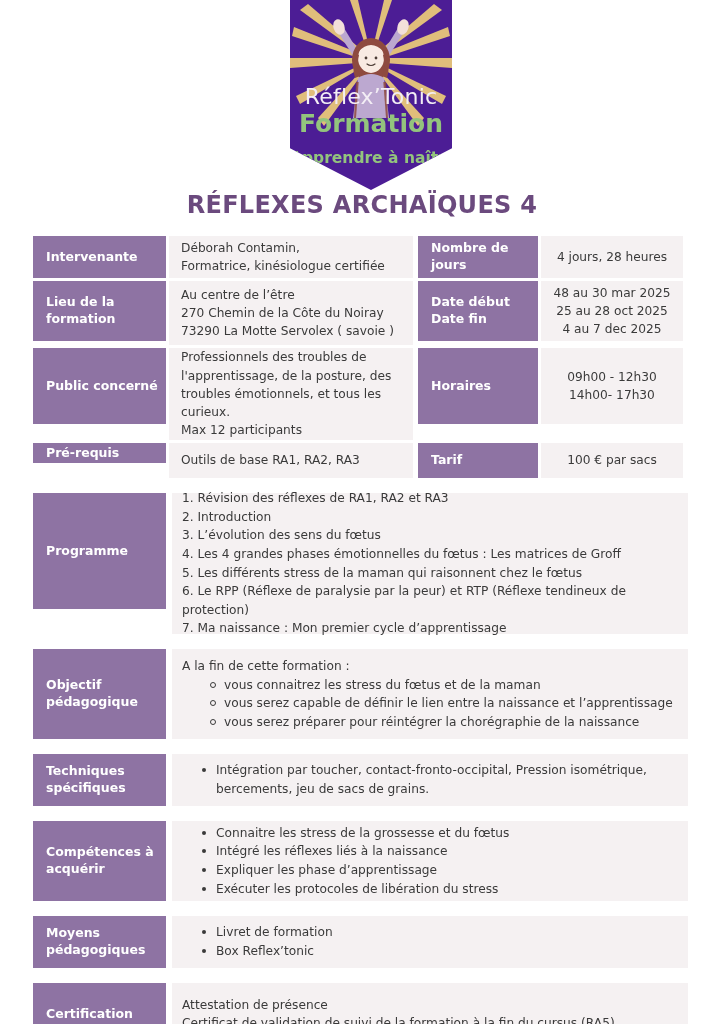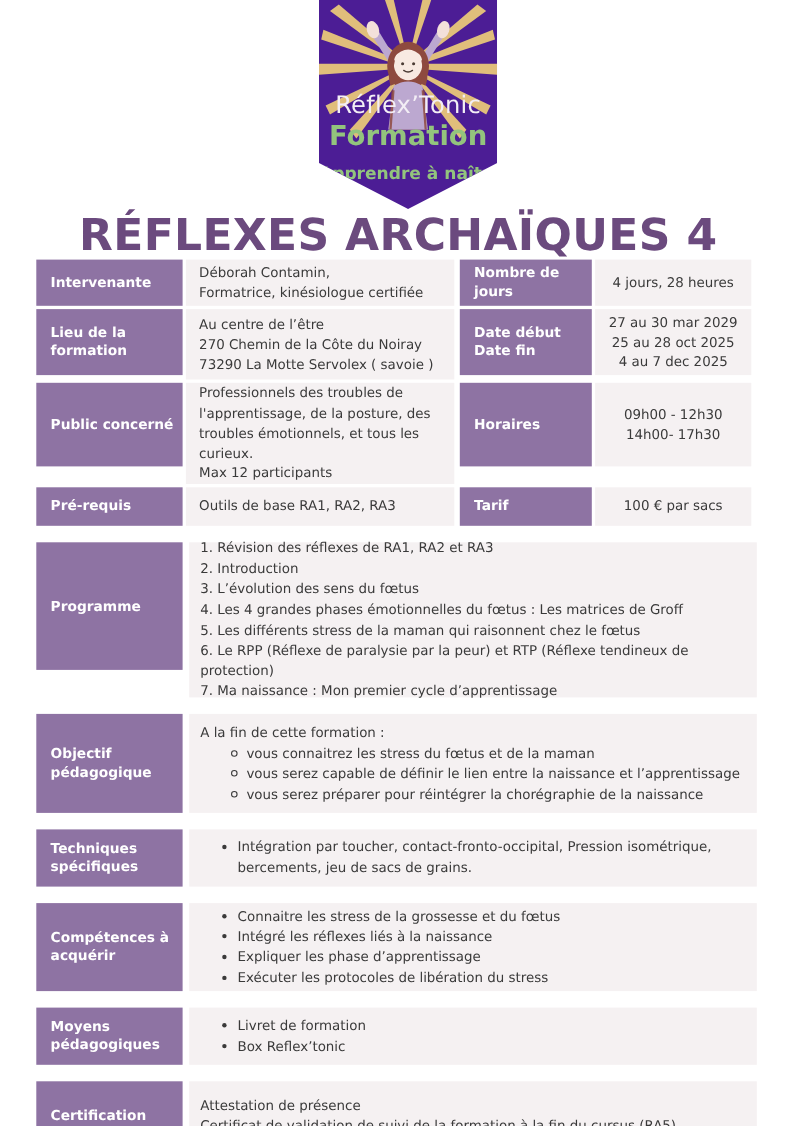--- a/index.html
+++ b/index.html
@@ -29,21 +29,21 @@
     position:absolute;left:0;width:162px;text-align:center;
     line-height:1;white-space:nowrap;
   }
   .logo-l1{top:86px;font-size:22px;color:#f3eef5;letter-spacing:.2px;}
   .logo-l2{top:111px;font-size:25px;font-weight:bold;color:#93C47D;}
   .logo-l3{top:151px;font-size:15.5px;font-weight:bold;color:#93C47D;}
 
   
   .doc-title{
     position:absolute;left:0;top:191px;width:724px;text-align:center;
-    font-size:40px;font-weight:bold;color:#6B4A7E;letter-spacing:.3px;
+    font-size:24px;font-weight:bold;color:#6B4A7E;letter-spacing:.3px;
   }
 
   
   .sheet{position:absolute;left:33px;top:236px;width:655px;}
   .row{display:flex;align-items:stretch;margin-bottom:3px;}
   .lbl{
     background:#8E73A3;color:#ffffff;font-weight:bold;font-size:12.5px;
     display:flex;align-items:center;padding:7px 0 7px 13px;
     line-height:1.35;box-sizing:border-box;
   }
@@ -164,21 +164,21 @@
       <div>270 Chemin de la Côte du Noiray</div>
       <div>73290 La Motte Servolex ( savoie )</div>
     </div>
     <div class="lbl c-lbl2" style="height:60px">
       <div>
         <div>Date début</div>
         <div>Date fin</div>
       </div>
     </div>
     <div class="val c-val2 center" style="height:60px">
-      <div>27 au 30 mar 2029</div>
+      <div>48 au 30 mar 2025</div>
       <div>25 au 28 oct 2025</div>
       <div>4 au 7 dec 2025</div>
     </div>
   </div>
 
   <div class="row">
     <div class="lbl c-lbl1" style="height:76px">Public concerné</div>
     <div class="val c-val1" style="height:92px">
       <div>Professionnels des troubles de</div>
       <div>l'apprentissage, de la posture, des</div>
@@ -186,21 +186,21 @@
       <div>Max 12 participants</div>
     </div>
     <div class="lbl c-lbl2" style="height:76px">Horaires</div>
     <div class="val c-val2 center" style="height:76px">
       <div>09h00 - 12h30</div>
       <div>14h00- 17h30</div>
     </div>
   </div>
 
   <div class="row">
-    <div class="lbl c-lbl1" style="height:35px">Pré-requis</div>
+    <div class="lbl c-lbl1" style="height:20px">Pré-requis</div>
     <div class="val c-val1" style="height:35px">
       <div>Outils de base RA1, RA2, RA3</div>
     </div>
     <div class="lbl c-lbl2" style="height:35px">Tarif</div>
     <div class="val c-val2 center" style="height:35px">
       <div>100 € par sacs</div>
     </div>
   </div>
 
   <div class="gap"></div>

